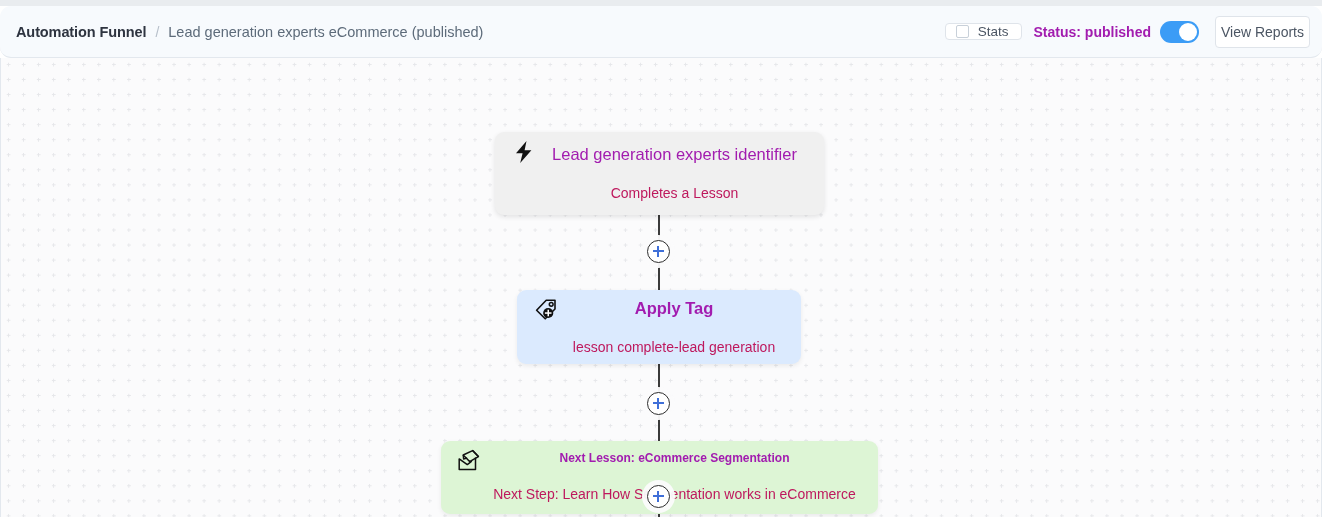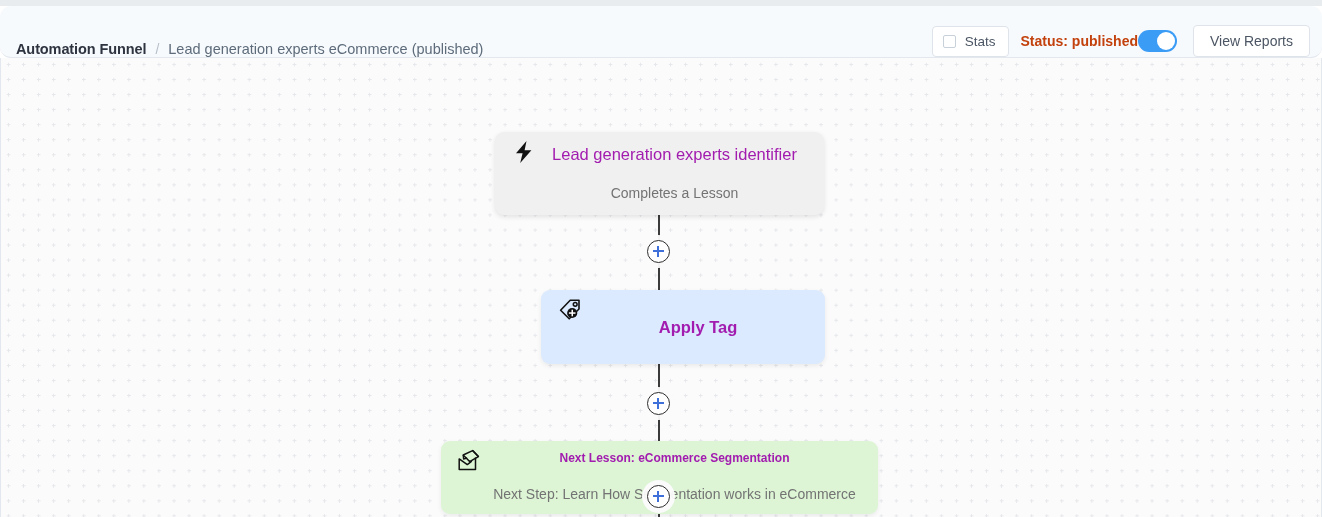--- a/index.html
+++ b/index.html
@@ -19,21 +19,21 @@
     background: #e9ecef;
   }
 
   
   .header {
     height: 52px;
     width: 100%;
     background: #f7fafd;
     border-bottom: 1px solid #e3e8ee;
     display: flex;
-    align-items: flex-end;
+    align-items: center;
     padding: 0 12px 0 16px;
     position: relative;
     border-radius: 11px;
   }
 
   .breadcrumb {
     display: flex;
     align-items: baseline;
     gap: 9px;
     white-space: nowrap;
@@ -60,42 +60,43 @@
     gap: 0;
   }
 
   .stats-box {
     display: flex;
     align-items: center;
     gap: 9px;
     border: 1px solid #dfe4ea;
     background: #ffffff;
     border-radius: 4px;
-    height: 31px;
+    height: 17px;
     padding: 0 12px 0 10px;
     margin-right: 12px;
   }
   .checkbox {
     width: 13px;
     height: 13px;
     border: 1px solid #c8d0d9;
     border-radius: 2px;
     background: #ffffff;
     display: inline-block;
   }
   .stats-label {
     font-size: 13.5px;
     color: #4b5563;
   }
 
   .status-text {
     font-size: 14px;
     font-weight: bold;
-    color: #c2410c;
+    color: #a21caf;
     white-space: nowrap;
+    margin-right: 9px;
   }
 
   .toggle {
     width: 39px;
     height: 22px;
     border-radius: 11px;
     background: #3b9cf6;
     position: relative;
     flex: none;
     margin-right: 16px;
@@ -108,21 +109,21 @@
     height: 18px;
     border-radius: 50%;
     background: #ffffff;
   }
 
   .view-reports {
     border: 1px solid #dfe4ea;
     background: #ffffff;
     border-radius: 4px;
     height: 32px;
-    padding: 0 16px;
+    padding: 0 5px;
     display: flex;
     align-items: center;
     font-size: 14px;
     color: #4b5563;
     white-space: nowrap;
     cursor: pointer;
   }
 
   
   .canvas {
@@ -192,37 +193,37 @@
     text-align: center;
     padding: 0 8px;
   }
   .node-title {
     font-size: 16.5px;
     color: #a21caf;
     line-height: 1.35;
   }
   .node-sub {
     font-size: 14px;
-    color: #737373;
+    color: #be185d;
     line-height: 1.4;
     margin-top: 19px;
   }
 
   .node-trigger {
     left: 494px;
     top: 74px;
     width: 329px;
     height: 83px;
     background: #f0f0f0;
     box-shadow: 0 2px 5px rgba(0,0,0,0.10);
   }
   .node-trigger .node-title { font-weight: normal; }
 
   .node-tag {
-    left: 540px;
+    left: 516px;
     top: 232px;
     width: 284px;
     height: 74px;
     background: #dbeafe;
     box-shadow: 0 2px 5px rgba(0,0,0,0.07);
   }
   .node-tag .node-title { font-weight: bold; }
 
   .node-email {
     left: 440px;
@@ -318,20 +319,21 @@
         <svg width="24" height="24" viewBox="0 0 24 24" aria-hidden="true">
           <path d="M12.2 2.2 L21 2.2 L21 11 L11.2 20.8 L2.6 12.2 Z" fill="none" stroke="#111111" stroke-width="1.6" stroke-linejoin="round"></path>
           <circle cx="17.2" cy="6.3" r="1.9" fill="none" stroke="#111111" stroke-width="1.5"></circle>
           <circle cx="14.2" cy="15" r="5.1" fill="#111111"></circle>
           <rect x="13.5" y="11.7" width="1.5" height="6.6" fill="#ffffff"></rect>
           <rect x="10.9" y="14.3" width="6.6" height="1.5" fill="#ffffff"></rect>
         </svg>
       </span>
       <div class="node-body">
         <div class="node-title">Apply Tag</div>
+        <div class="node-sub">lesson complete-lead generation</div>
       </div>
     </div>
 
     <div class="node node-email">
       <span class="node-icon">
         <svg width="26" height="24" viewBox="0 0 26 24" aria-hidden="true">
           <path d="M2.2 9.6 L2.2 20.6 L18.5 20.6 L18.5 8.4" fill="none" stroke="#111111" stroke-width="1.5" stroke-linejoin="round"></path>
           <path d="M2.2 9.8 L10.3 15.6 L14.8 12.2" fill="none" stroke="#111111" stroke-width="1.5" stroke-linejoin="round"></path>
           <path d="M6.2 6.0 L15.6 1.6 L21.4 7.6 L12.6 12.6 Z" fill="none" stroke="#111111" stroke-width="1.5" stroke-linejoin="round"></path>
           <path d="M15.6 1.6 L21.4 7.6" stroke="#111111" stroke-width="1.5"></path>

